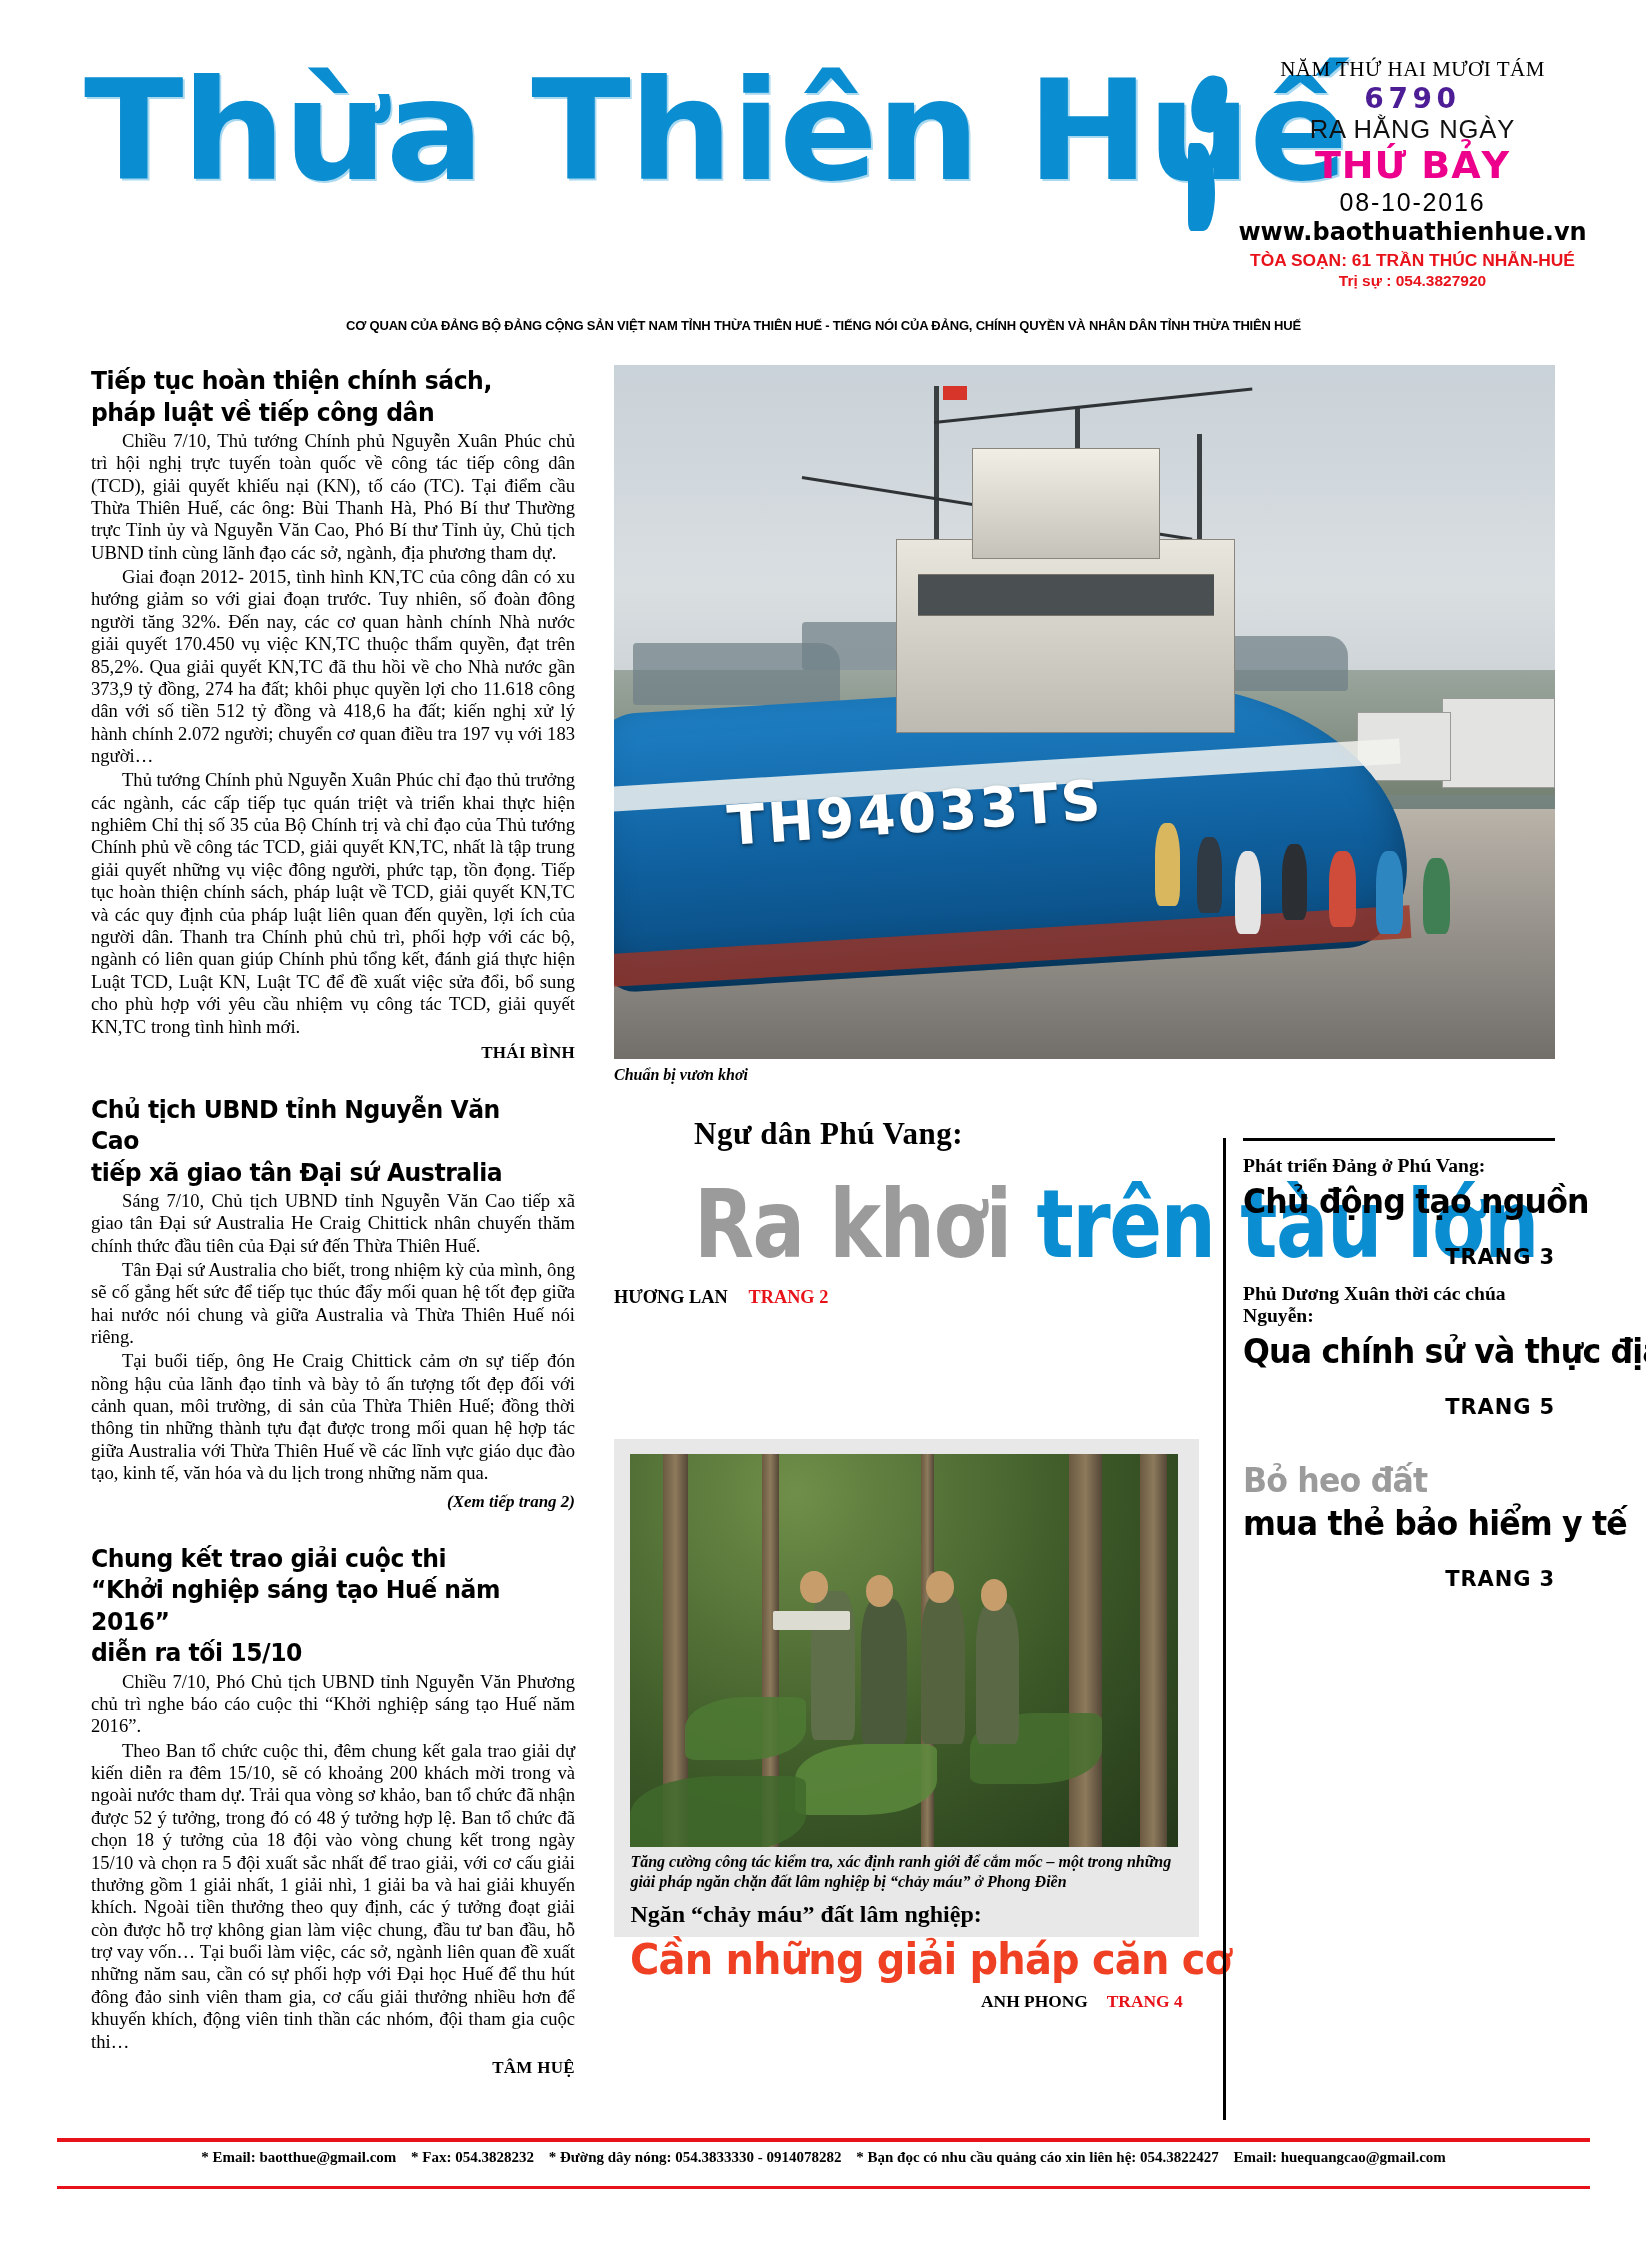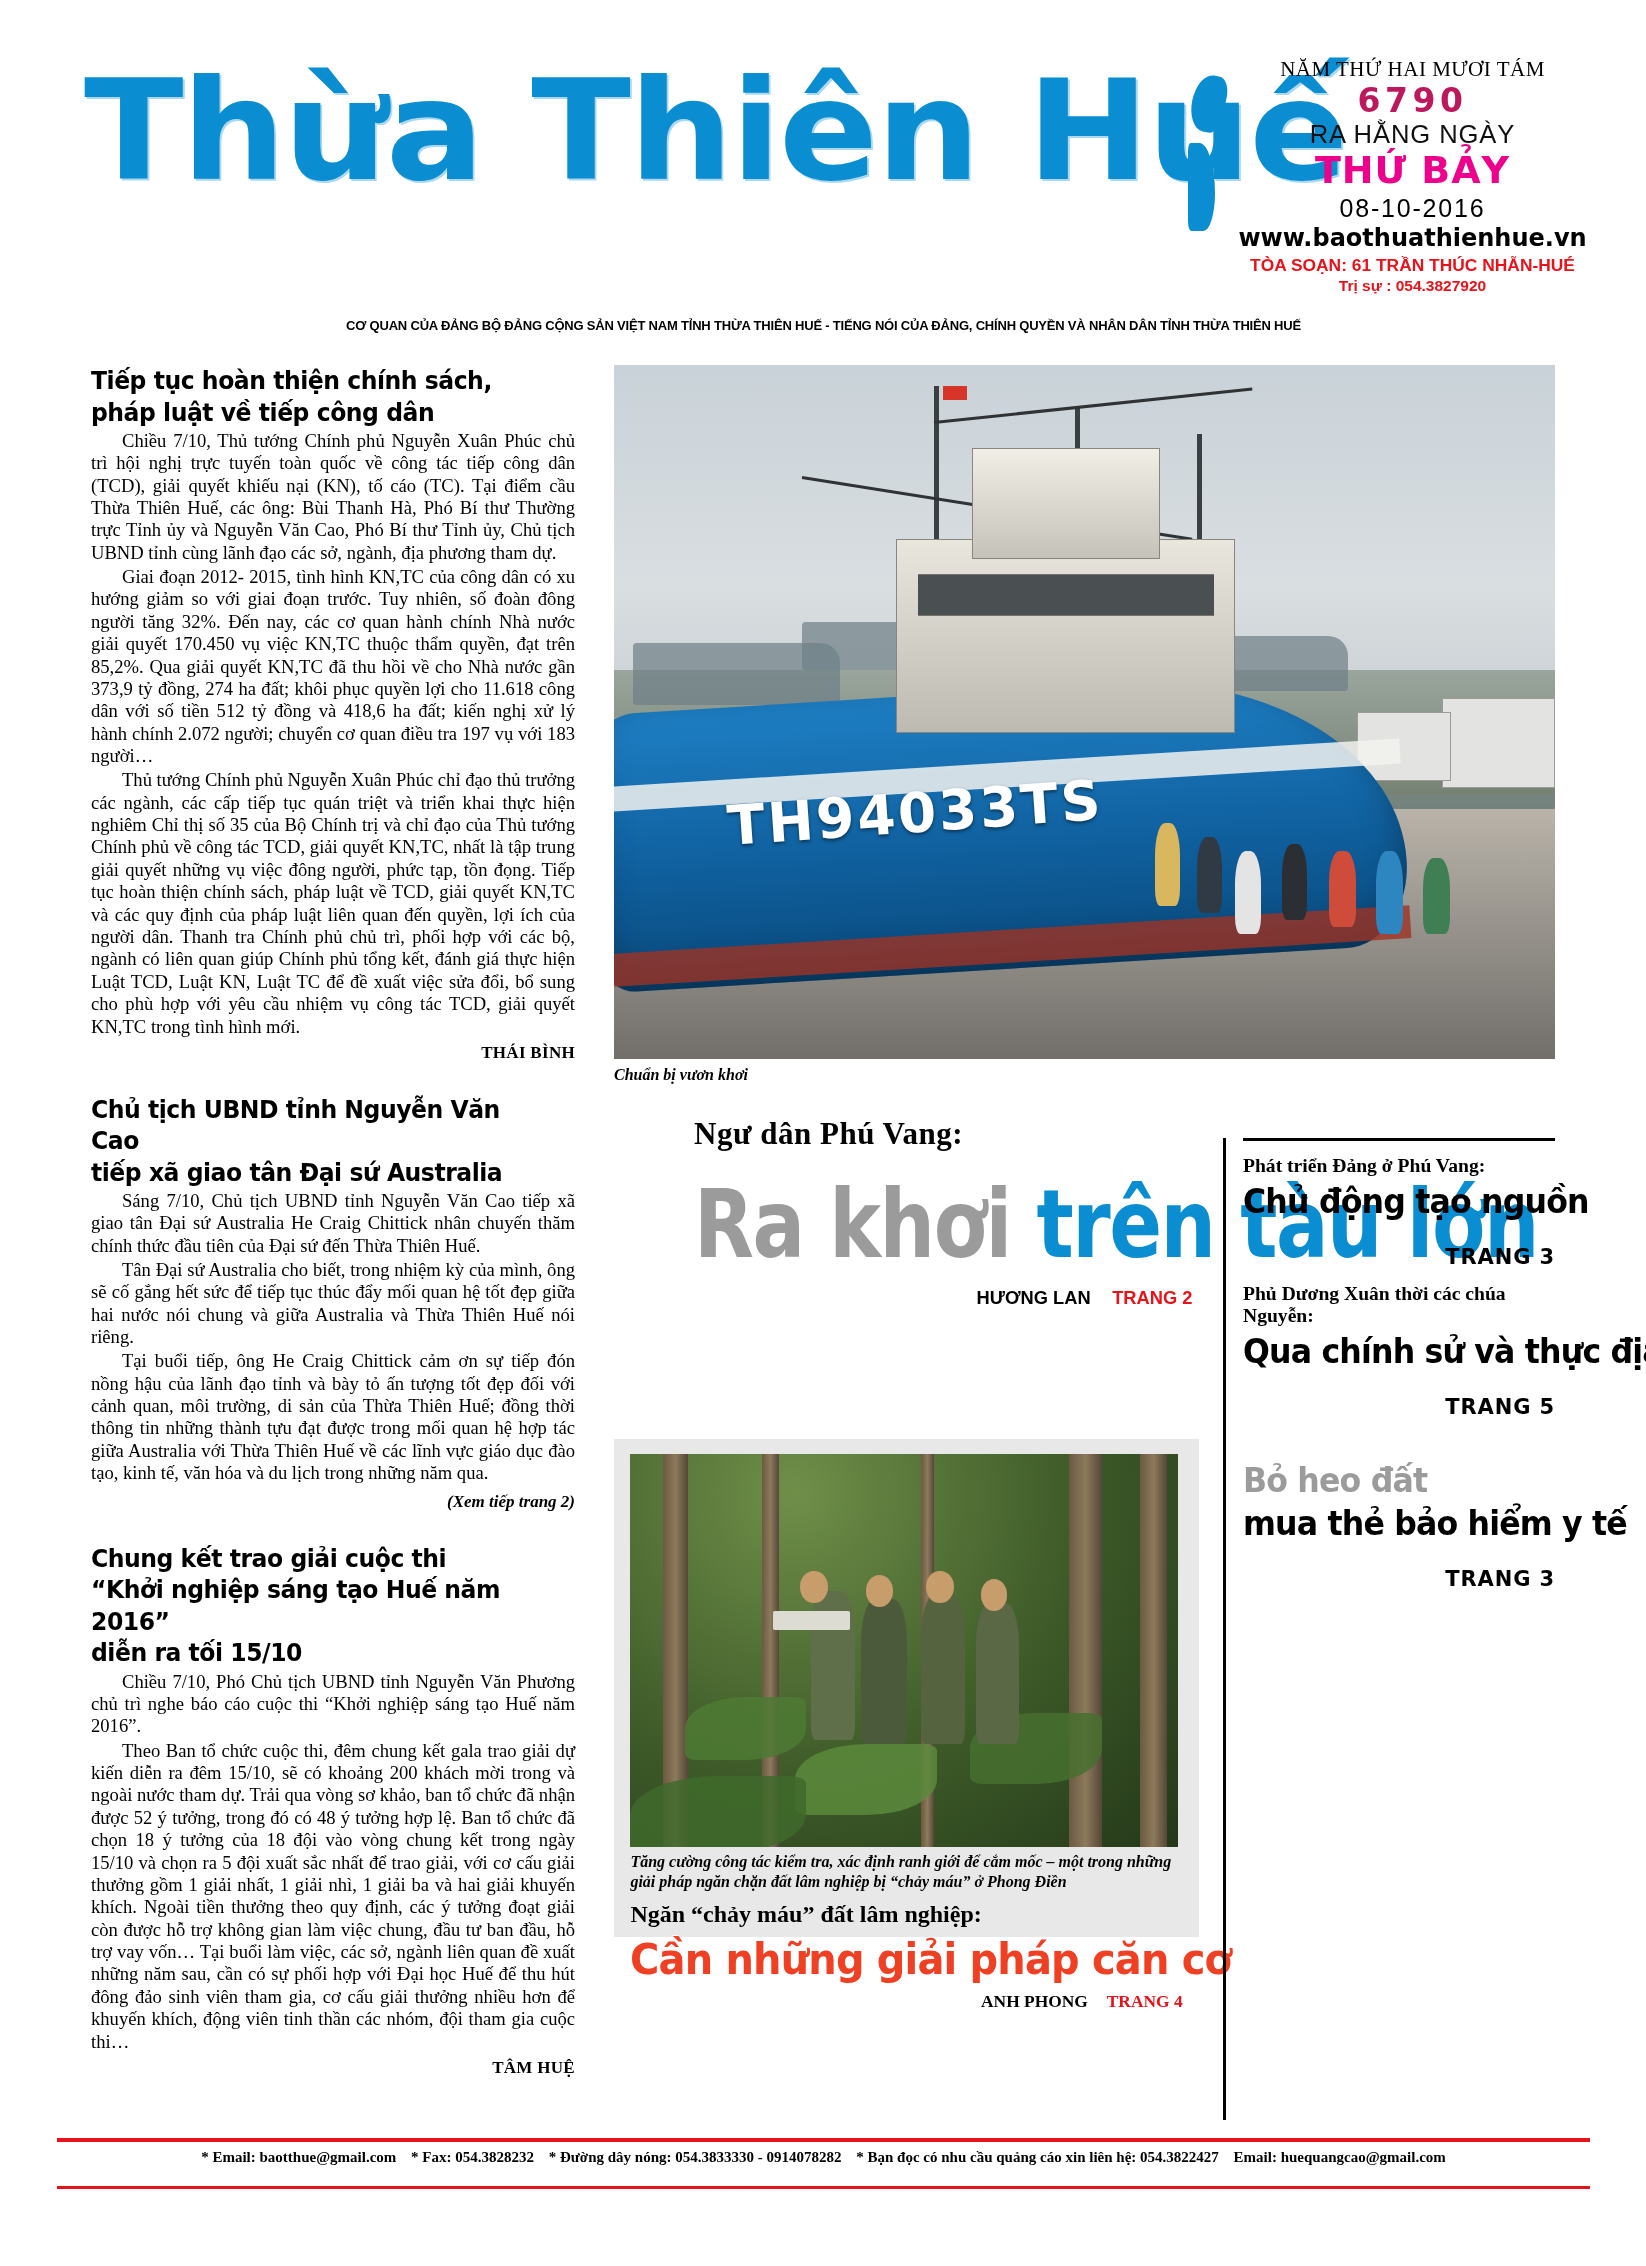--- a/index.html
+++ b/index.html
@@ -46,21 +46,21 @@
     position: absolute; right: 38px; top: 57px; width: 393px;
     text-align: center;
   }
   .hr-line1 {
     font-family: "Liberation Serif", serif;
     font-size: 21px; letter-spacing: 0.5px; color: #000;
     white-space: nowrap;
   }
   .hr-issue {
     font-family: "DejaVu Sans", sans-serif;
-    font-weight: bold; font-size: 33px; color: #be185d;
+    font-weight: bold; font-size: 28px; color: #4c1d95;
     letter-spacing: 4.6px; margin-top: 1.8px; line-height: 1.05;
   }
   .hr-daily {
     font-family: "Liberation Sans", sans-serif;
     font-size: 25.6px; color: #111; letter-spacing: 0.9px; margin-top: 1.8px;
   }
   .hr-weekday {
     font-family: "DejaVu Sans", sans-serif;
     font-weight: bold; font-size: 38px; color: #ec008c;
     letter-spacing: 0.9px; line-height: 1.1; margin-top: 0.9px;
@@ -202,22 +202,22 @@
     font-size: 95px;
     line-height: 1.02;
     letter-spacing: -1.8px;
     white-space: nowrap;
     transform: scaleX(.82);
     transform-origin: left center;
   }
   .mega .gray { color: #9b9b9b; }
   .mega .blue { color: #0b8ed1; }
   .feature-credit {
-    text-align: center; margin-top: 14.6px;
-    font-family: Liberation Sans, sans-serif; font-weight: bold; font-size: 18.3px;
+    text-align: left; margin-top: 14.6px;
+    font-family: Liberation Serif, serif; font-weight: bold; font-size: 18.3px;
   }
   .feature-credit .page-ref { color: #e8121a; margin-left: 16.4px; }
 
   
   .teaser-panel {
     position: absolute; left: 614px; top: 1074px; width: 585px; height: 498px;
     background: #e8e8e8; padding: 14.6px 16.4px 9.1px 16.4px;
   }
   .teaser-kicker {
     font-family: "Liberation Serif", serif; font-weight: bold;

